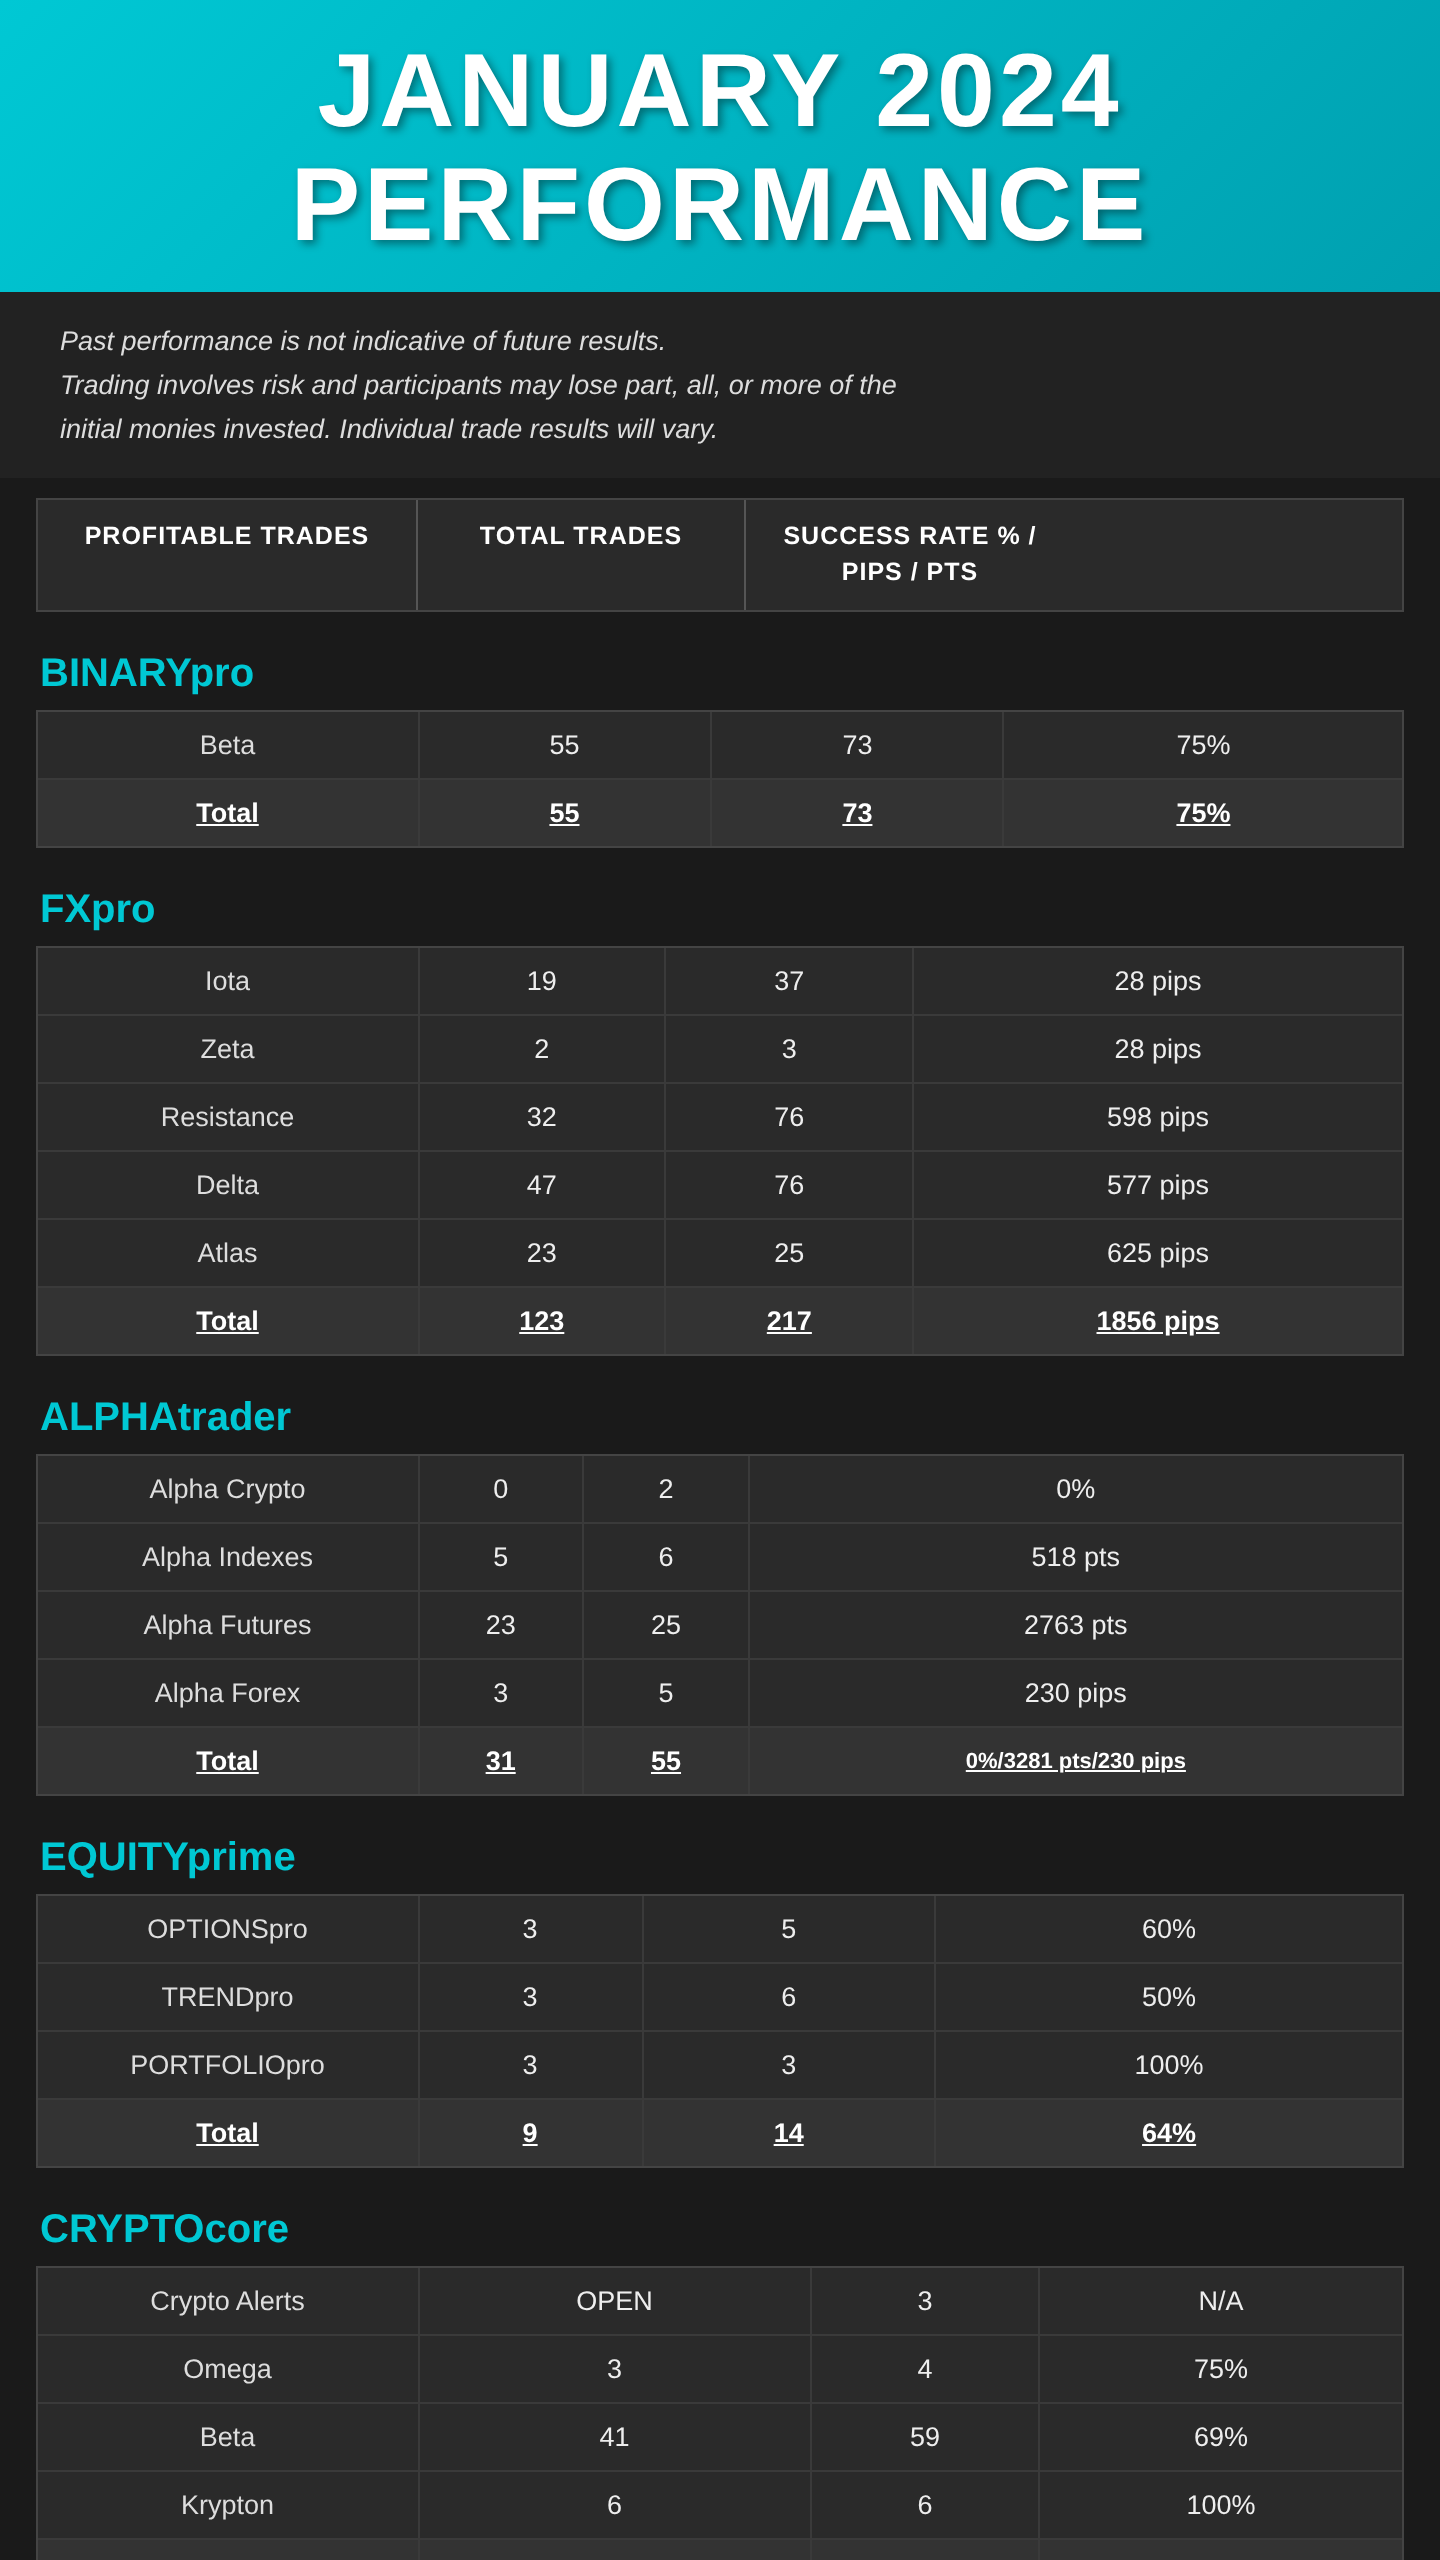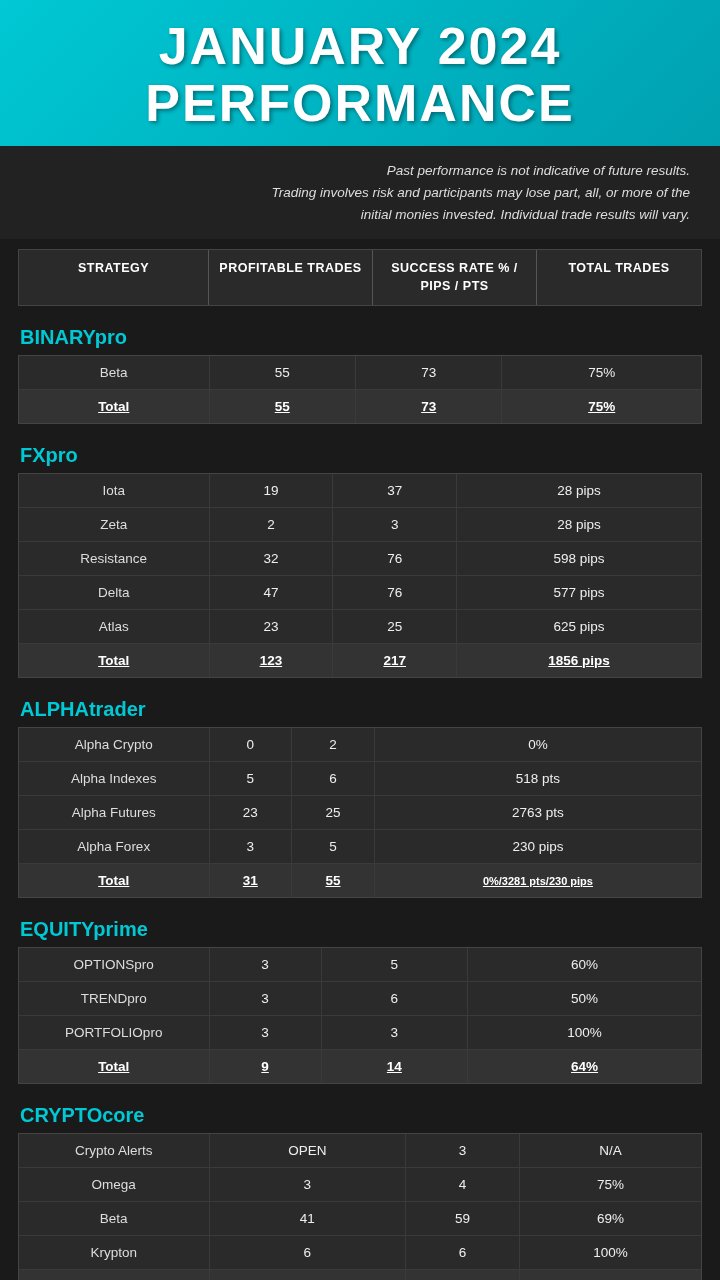--- a/index.html
+++ b/index.html
@@ -23,21 +23,21 @@
       font-weight: 700;
       color: #fff;
       letter-spacing: 2px;
       text-shadow: 2px 2px 4px rgba(0,0,0,0.4);
       line-height: 1.1;
     }
 
     .disclaimer {
       background: #222;
       padding: 14px 30px;
-      text-align: right;
+      text-align: left;
       font-size: 13.5px;
       color: #ddd;
       line-height: 1.6;
       font-style: italic;
     }
 
     .main-content {
       padding: 10px 18px 10px;
       background: #1a1a1a;
     }
@@ -134,24 +134,23 @@
   <div>
     Past performance is not indicative of future results.<br>
     Trading involves risk and participants may lose part, all, or more of the<br>
     initial monies invested. Individual trade results will vary.
   </div>
 </div>
 
 <div class="main-content">
 
   <div class="col-headers">
-    <div class="col-header">STRATEGY</div>
     <div class="col-header">PROFITABLE TRADES</div>
+    <div class="col-header">TOTAL TRADES</div>
     <div class="col-header">SUCCESS RATE % / PIPS / PTS</div>
-    <div class="col-header">TOTAL TRADES</div>
   </div>
 
   <div class="section">
     <div class="section-title">BINARYpro</div>
     <div class="table-wrapper">
       <table class="data-table">
         <tbody>
           <tr>
             <td>Beta</td>
             <td>55</td>

